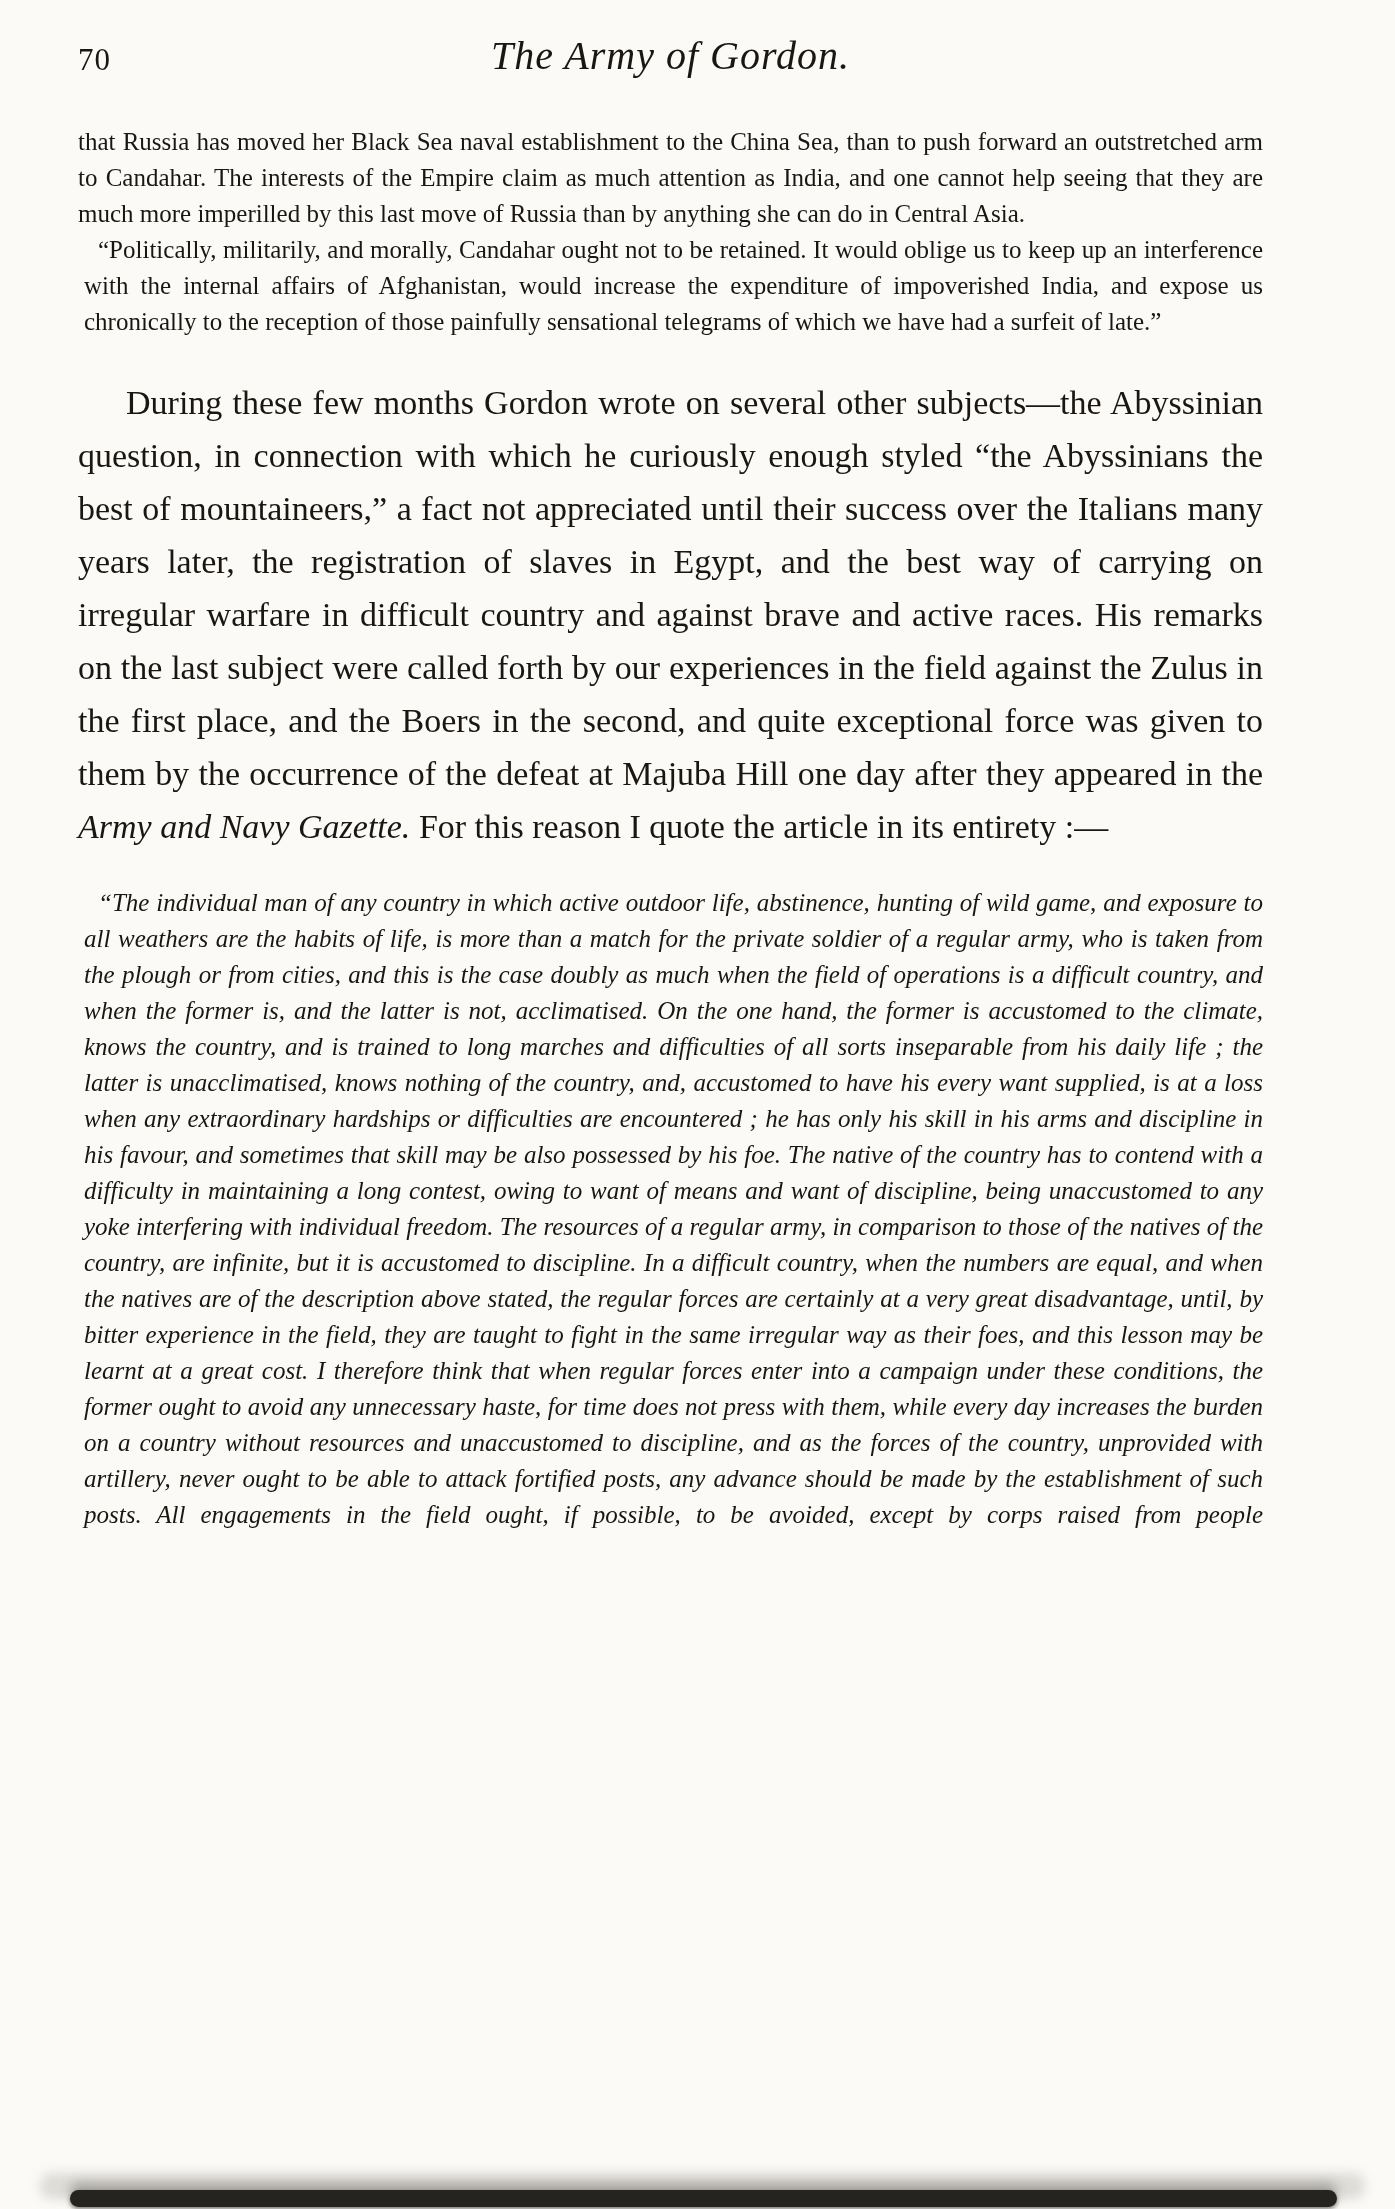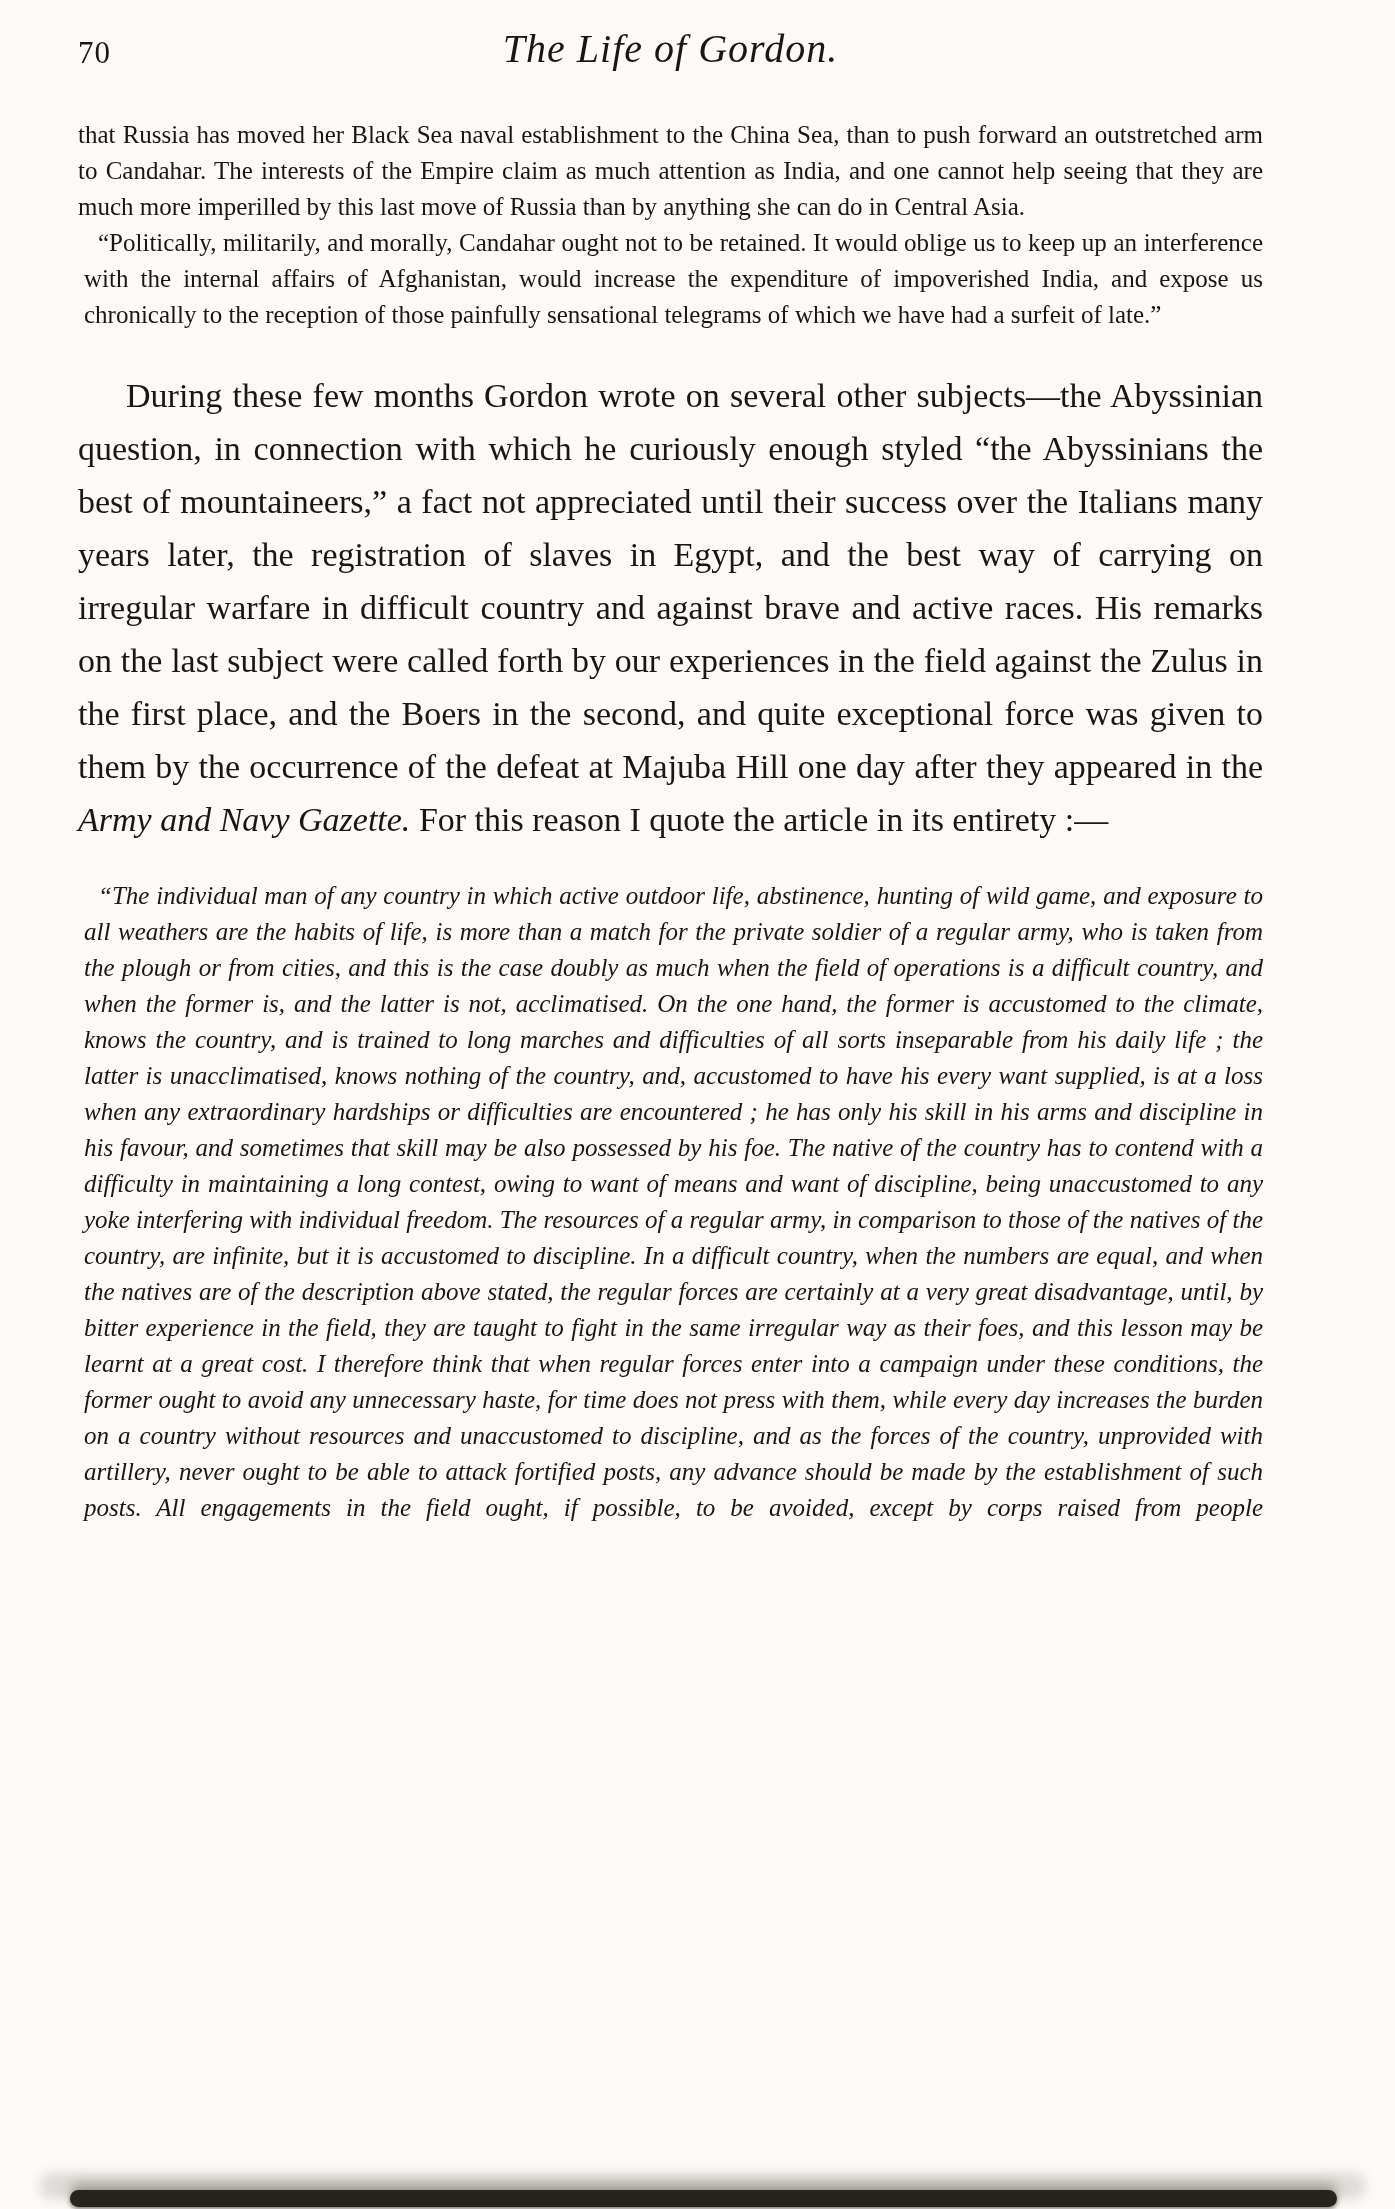--- a/index.html
+++ b/index.html
@@ -9,21 +9,21 @@
   }
   .page {
     position: relative;
     width: 1395px;
     height: 2209px;
     margin: 0 auto;
     background: #fbfaf6;
     color: #1a1713;
     font-family: "Liberation Serif", "DejaVu Serif", serif;
     box-sizing: border-box;
-    padding: 25px 132px 0 78px;
+    padding: 32px 132px 0 78px;
     overflow: hidden;
   }
   .page-header {
     position: relative;
     height: 56px;
     margin-bottom: 36px;
   }
   .page-number {
     position: absolute;
     left: 0;
@@ -85,21 +85,21 @@
     border-radius: 12px;
   }
 </style>
 </head>
 <body>
 
 <div class="page">
 
   <div class="page-header">
     <span class="page-number">70</span>
-    <span class="running-title">The Life of Gordon.</span>
+    <span class="running-title">The Army of Gordon.</span>
   </div>
 
   <p class="small-text">that Russia has moved her Black Sea naval establishment to the China Sea, than to push forward an outstretched arm to Candahar.  The interests of the Empire claim as much attention as India, and one cannot help seeing that they are much more imperilled by this last move of Russia than by anything she can do in Central Asia.</p>
 
   <p class="small-text quote-indent">“Politically, militarily, and morally, Candahar ought not to be retained. It would oblige us to keep up an interference with the internal affairs of Afghanistan, would increase the expenditure of impoverished India, and expose us chronically to the reception of those painfully sensational telegrams of which we have had a surfeit of late.”</p>
 
   <p class="lead-text"><span>During these few months Gordon wrote on several other subjects—the Abyssinian question, in connection with which he curiously enough styled “the Abyssinians the best of mountaineers,” a fact not appreciated until their success over the Italians many years later, the registration of slaves in Egypt, and the best way of carrying on irregular warfare in difficult country and against brave and active races. His remarks on the last subject were called forth by our experiences in the field against the Zulus in the first place, and the Boers in the second, and quite exceptional force was given to them by the occurrence of the defeat at Majuba Hill one day after they appeared in the </span><em>Army and Navy Gazette.</em><span> For this reason I quote the article in its entirety :—</span></p>
 
   <p class="small-text quote-indent closing-quote-para">“The individual man of any country in which active outdoor life, abstinence, hunting of wild game, and exposure to all weathers are the habits of life, is more than a match for the private soldier of a regular army, who is taken from the plough or from cities, and this is the case doubly as much when the field of operations is a difficult country, and when the former is, and the latter is not, acclimatised.  On the one hand, the former is accustomed to the climate, knows the country, and is trained to long marches and difficulties of all sorts inseparable from his daily life ; the latter is unacclimatised, knows nothing of the country, and, accustomed to have his every want supplied, is at a loss when any extraordinary hardships or difficulties are encountered ; he has only his skill in his arms and discipline in his favour, and sometimes that skill may be also possessed by his foe. The native of the country has to contend with a difficulty in maintaining a long contest, owing to want of means and want of discipline, being unaccustomed to any yoke interfering with individual freedom.  The resources of a regular army, in comparison to those of the natives of the country, are infinite, but it is accustomed to discipline.  In a difficult country, when the numbers are equal, and when the natives are of the description above stated, the regular forces are certainly at a very great disadvantage, until, by bitter experience in the field, they are taught to fight in the same irregular way as their foes, and this lesson may be learnt at a great cost.  I therefore think that when regular forces enter into a campaign under these conditions, the former ought to avoid any unnecessary haste, for time does not press with them, while every day increases the burden on a country without resources and unaccustomed to discipline, and as the forces of the country, unprovided with artillery, never ought to be able to attack fortified posts, any advance should be made by the establishment of such posts.  All engagements in the field ought, if possible, to be avoided, except by corps raised from people</p>
 

